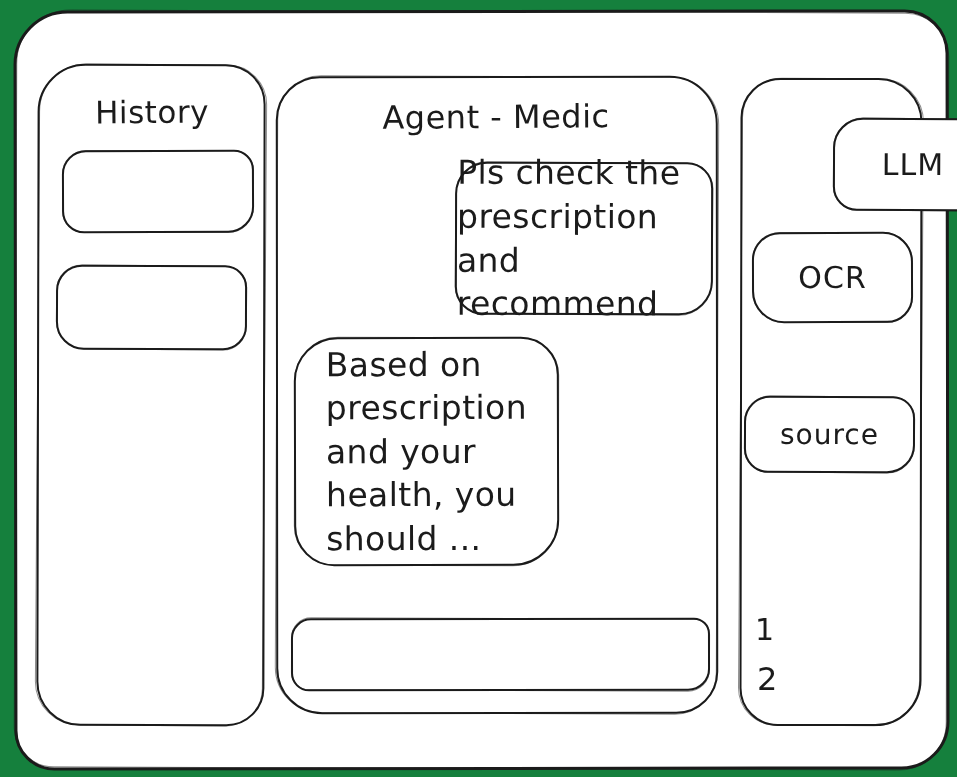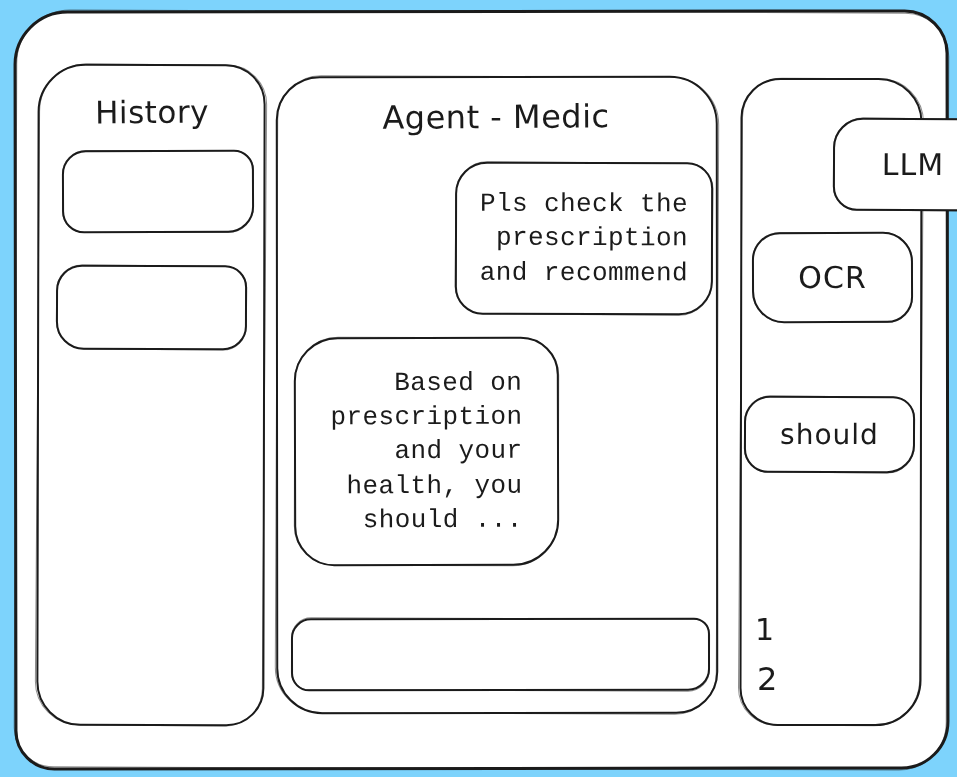--- a/index.html
+++ b/index.html
@@ -1,20 +1,20 @@
 <!DOCTYPE html>
 <html><head>
 <meta charset="utf-8">
 <style>
   html, body { margin: 0; padding: 0; background: #ffffff; }
   .canvas {
     position: relative;
     width: 957px;
     height: 777px;
-    background: #7dd3fc;
+    background: #15803d;
     font-family: "DejaVu Sans", sans-serif;
     color: #1b1b1b;
     overflow: hidden;
   }
   
   .sk {
     position: absolute;
     border: 2.6px solid #1b1b1b;
     border-radius: 30px;
     background: #ffffff;
@@ -41,22 +41,22 @@
   .history-title { left: 52px;  top: 94px;  width: 200px; font-size: 31px; transform: rotate(-0.6deg); }
   .chat-title    { left: 296px; top: 98px;  width: 400px; font-size: 32px; transform: rotate(-0.4deg); }
 
   .hist1 { left: 62px; top: 150px; width: 188px; height: 79px;
            border-radius: 24px 20px 26px 22px; transform: rotate(-0.25deg); }
   .hist2 { left: 56px; top: 265px; width: 187px; height: 81px;
            border-radius: 26px 22px 24px 28px; transform: rotate(0.2deg); }
 
   .bubble {
     display: flex; align-items: center; justify-content: center;
-    text-align: right; white-space: pre-line;
-    font-size: 26px; line-height: 1.32; letter-spacing: 0.4px; font-family: Liberation Mono, monospace;
+    text-align: left; white-space: pre-line;
+    font-size: 33px; line-height: 1.32; letter-spacing: 0.4px;
   }
   .user      { left: 455px; top: 162px; width: 254px; height: 149px;
                border-radius: 32px 26px 34px 28px; transform: rotate(0.15deg); }
   .assistant { left: 294px; top: 337px; width: 261px; height: 225px;
                border-radius: 44px 38px 46px 40px; transform: rotate(-0.15deg); }
 
   .input-box { left: 291px; top: 618px; width: 415px; height: 69px;
                border-radius: 20px 16px 22px 18px; transform: rotate(-0.1deg); }
   .msg-input {
     position: absolute; inset: 4px 12px;
@@ -105,17 +105,17 @@
 and your
 health, you
 should ...</div>
   <div class="sk input-box">
     <input class="msg-input" type="text" aria-label="message input" placeholder="" style="">
   </div>
 
   <section class="sk right"></section>
   <div class="sk tool llm">LLM</div>
   <div class="sk tool ocr">OCR</div>
-  <div class="sk tool params">should</div>
+  <div class="sk tool params">source</div>
   <div class="num num1">1</div>
   <div class="num num2">2</div>
 
 </div>
 
 </body></html>

